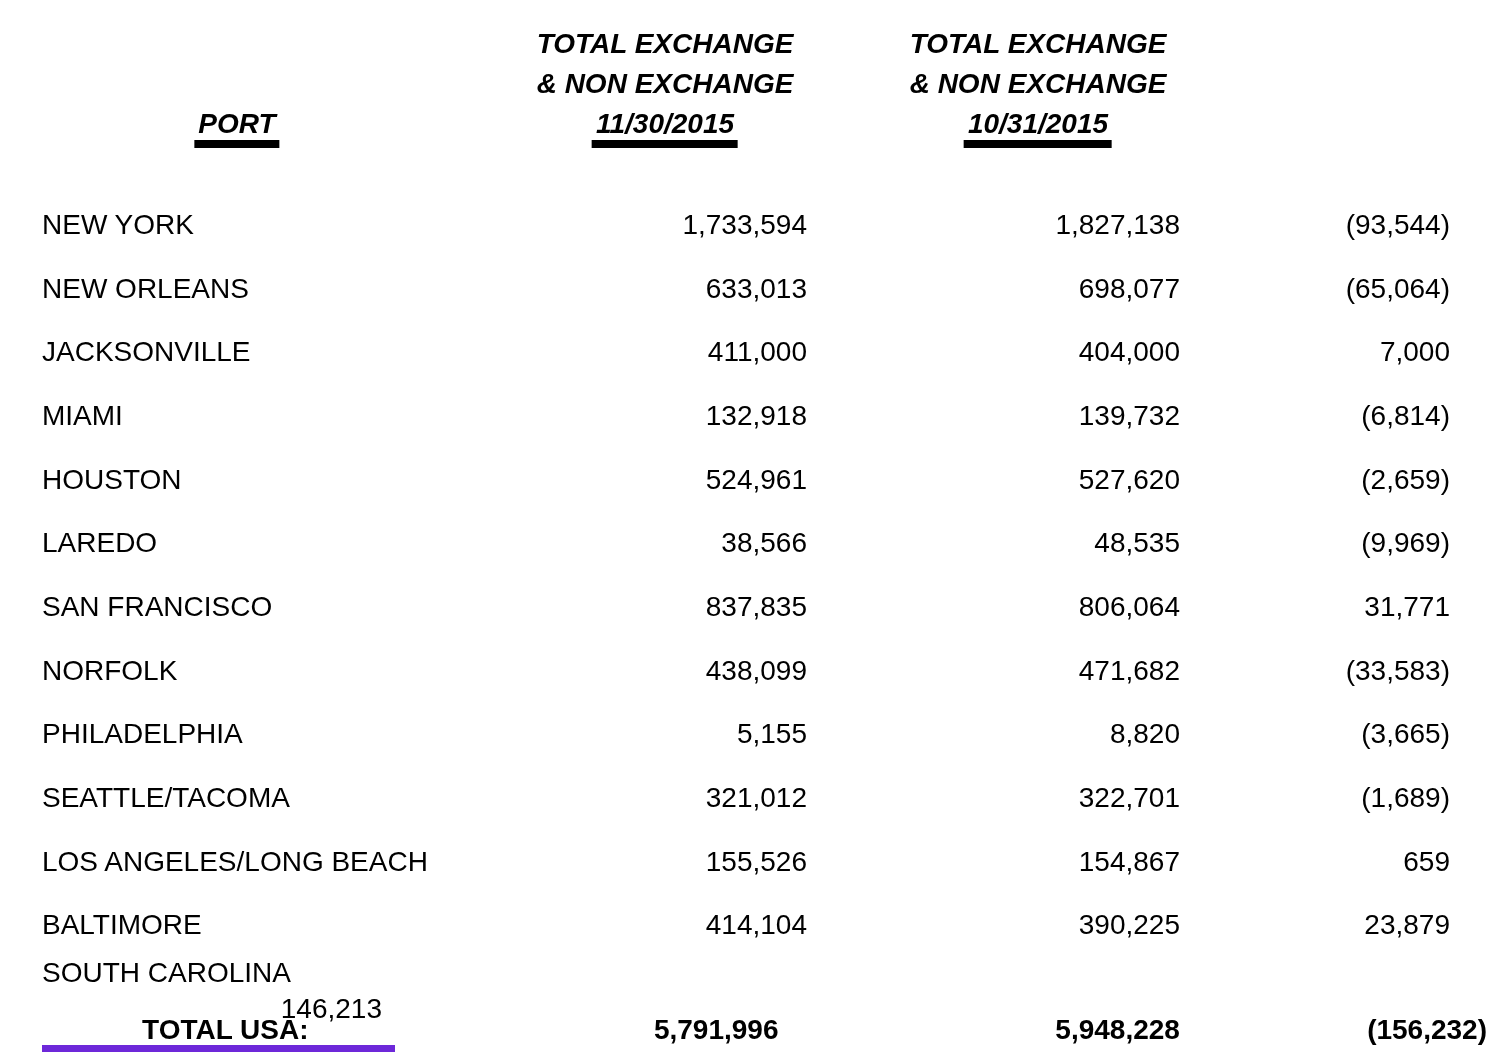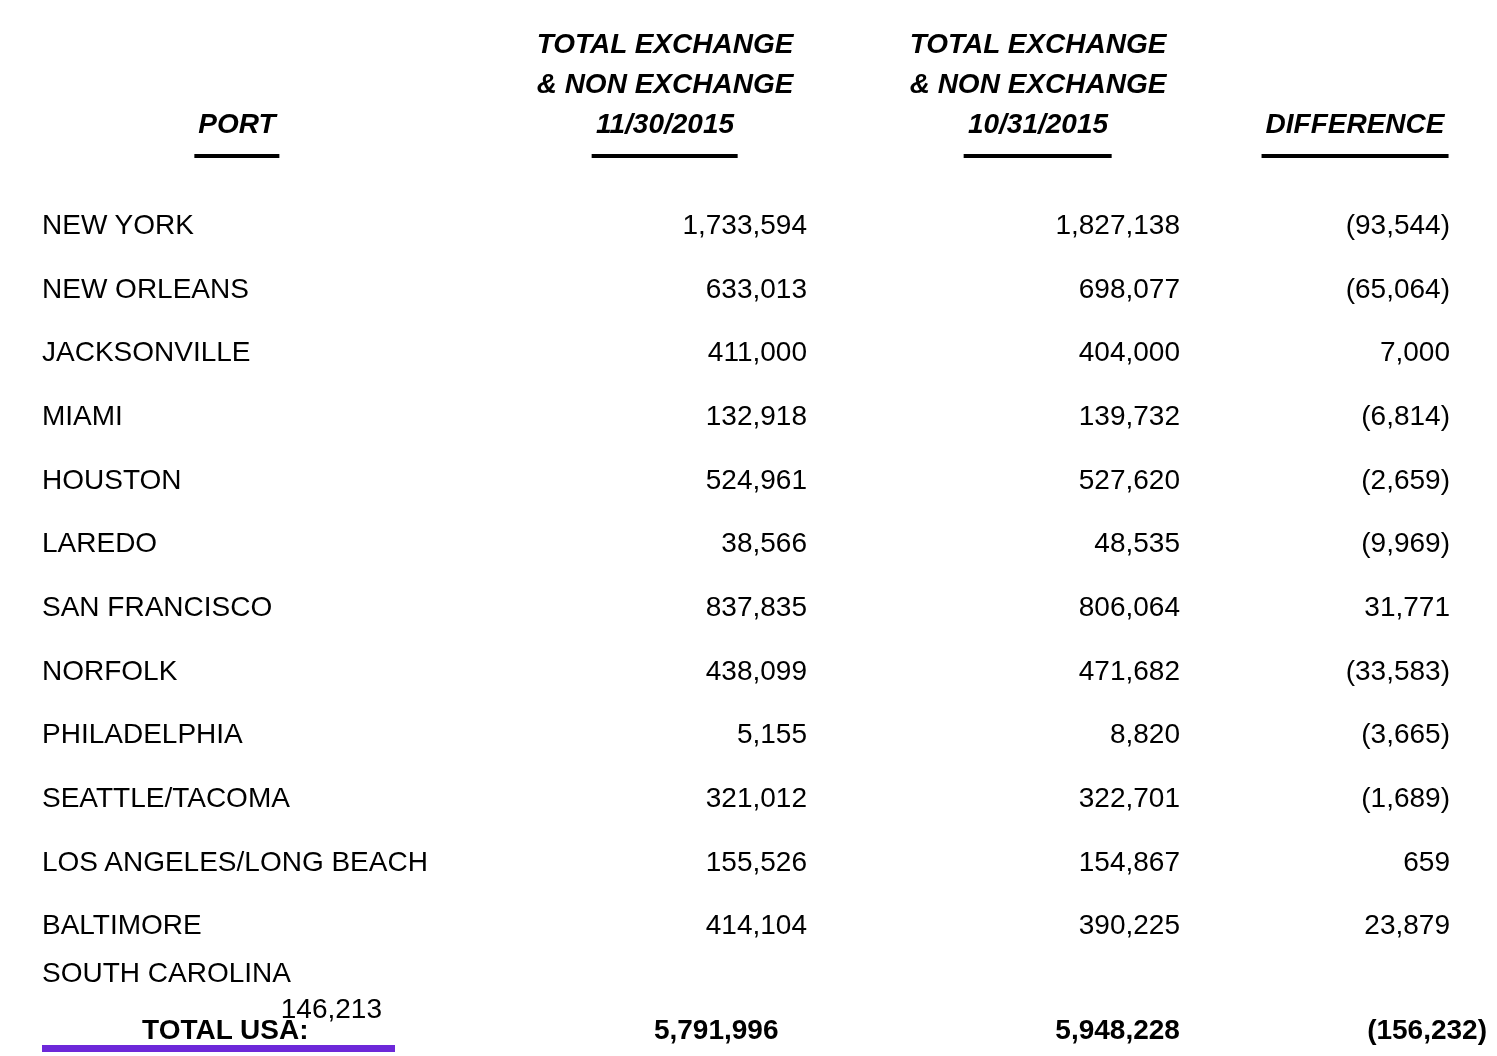--- a/index.html
+++ b/index.html
@@ -11,21 +11,21 @@
     font-size:28px;
     overflow:hidden;
   }
   
   .hdr{position:absolute;transform:translateX(-50%);text-align:center;
        font-weight:bold;font-style:italic;line-height:40px;white-space:nowrap;}
   .hdr-port{left:237px;top:104px;}
   .hdr-c2{left:665px;top:24px;}
   .hdr-c3{left:1038px;top:24px;}
   .hdr-diff{left:1355px;top:104px;}
-  .u{border-bottom:4px solid #000000;padding:0 4px 15px;}
+  .u{border-bottom:8px solid #000000;padding:0 4px 1px;}
   
   .tbody{position:absolute;top:193px;left:0;width:1497px;}
   .row{display:flex;align-items:center;height:63.7px;padding-left:42px;white-space:nowrap;}
   .c1{width:425px;text-align:left;}
   .c2{width:353px;text-align:right;padding-right:13px;box-sizing:border-box;}
   .g1{width:43px;}
   .c3{width:340px;text-align:right;padding-right:23px;box-sizing:border-box;}
   .g2{width:40px;}
   .c4{width:217px;text-align:right;padding-right:10px;box-sizing:border-box;}
   
@@ -52,23 +52,20 @@
     <div>&amp; NON EXCHANGE</div>
     <div><span class="u">11/30/2015</span></div>
   </div>
 
   <div class="hdr hdr-c3">
     <div>TOTAL EXCHANGE</div>
     <div>&amp; NON EXCHANGE</div>
     <div><span class="u">10/31/2015</span></div>
   </div>
 
-  <div class="hdr hdr-diff">
-    <span class="u">DIFFERENCE</span>
-  </div>
 
   <div class="tbody">
 
     <div class="row">
       <div class="c1">NEW YORK</div>
       <div class="c2">1,733,594</div>
       <div class="g1"></div>
       <div class="c3">1,827,138</div>
       <div class="g2"></div>
       <div class="c4">(93,544)</div>

